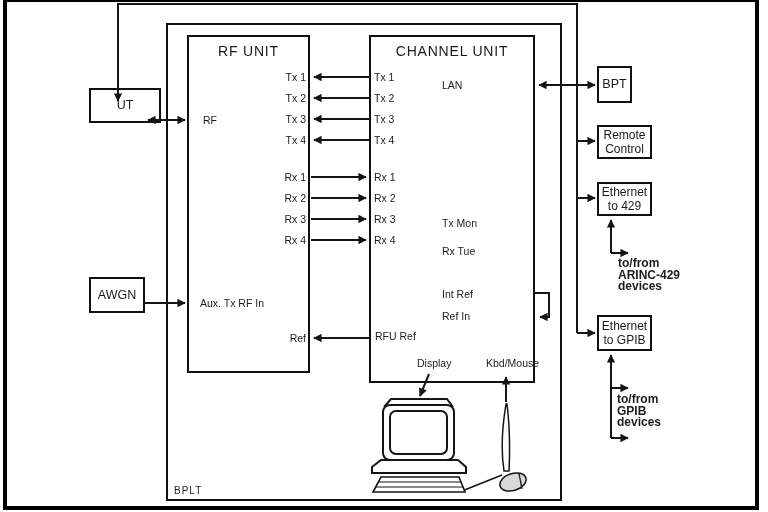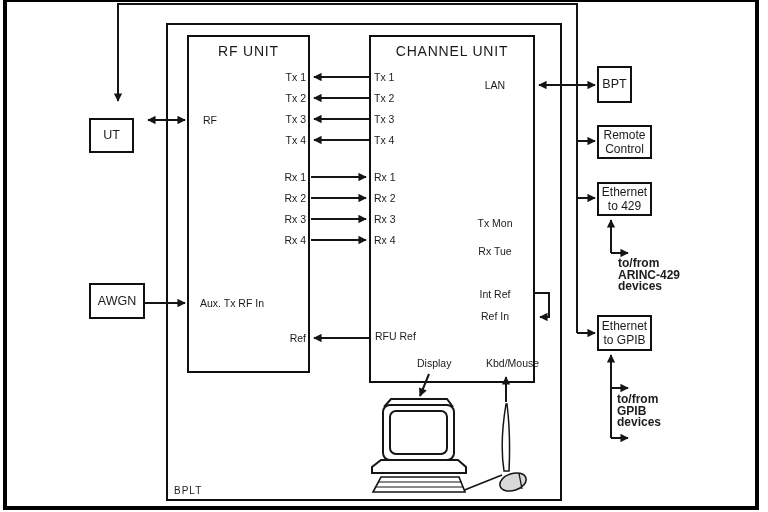--- a/index.html
+++ b/index.html
@@ -10,30 +10,30 @@
   .box{position:absolute;box-sizing:border-box;border:2px solid #101010;background:transparent;}
   .filled{background:#ffffff;display:flex;align-items:center;justify-content:center;
           flex-direction:column;font-size:12.5px;text-align:center;line-height:14.5px;}
   .bplt{left:166px;top:23px;width:396px;height:478px;}
   .bplt-label{position:absolute;left:6px;bottom:3px;font-size:10px;letter-spacing:1px;color:#222;}
   .unit{background:transparent;}
   .rfu{left:187px;top:35px;width:123px;height:338px;}
   .chu{left:369px;top:35px;width:166px;height:348px;}
   .unit-title{position:absolute;top:6px;left:0;width:100%;text-align:center;
               font-size:14px;letter-spacing:0.8px;}
-  .ut{left:89px;top:118px;width:45px;height:35px;}
-  .awgn{left:89px;top:283px;width:56px;height:36px;}
+  .ut{left:89px;top:88px;width:72px;height:35px;}
+  .awgn{left:89px;top:277px;width:56px;height:36px;}
   .bpt{left:597px;top:66px;width:35px;height:37px;}
   .rc{left:597px;top:125px;width:55px;height:34px;font-size:12px;line-height:14px;}
   .e429{left:597px;top:182px;width:55px;height:34px;font-size:12px;line-height:14px;}
   .egpib{left:597px;top:315px;width:55px;height:36px;font-size:12px;line-height:14px;}
   .lbl{position:absolute;font-size:10.5px;line-height:12px;white-space:nowrap;color:#1c1c1c;}
   .pr{left:268px;width:38px;text-align:right;}   
   .cl{left:374px;}                               
-  .cr{left:461px;width:68px;text-align:center;}   
+  .cr{left:442px;width:68px;text-align:left;}   
   .note{position:absolute;font-size:12px;line-height:11.5px;white-space:nowrap;color:#1c1c1c;font-weight:bold;}
   svg.wires{position:absolute;left:0;top:0;pointer-events:none;}
 </style>
 </head>
 <body>
 
 <div class="canvas">
 
   <div class="frame"></div>
 

